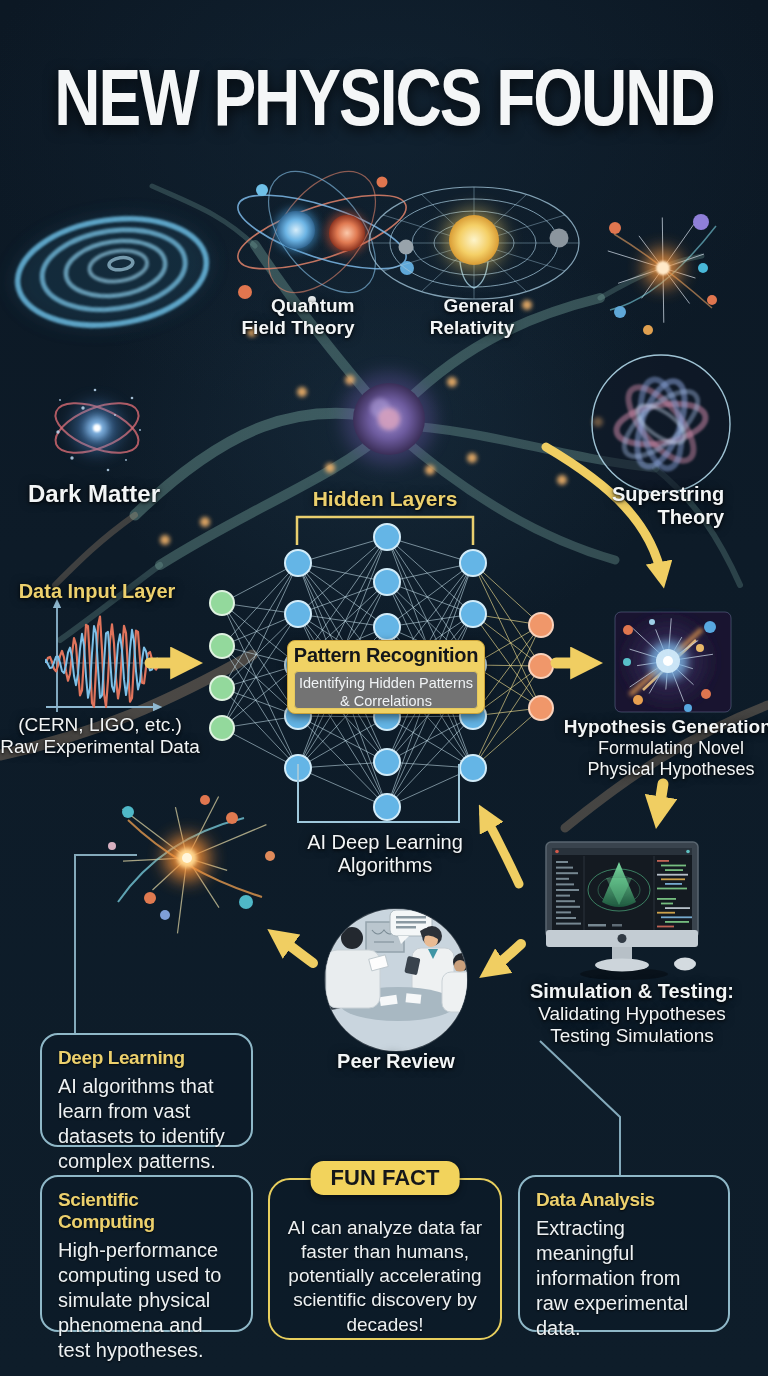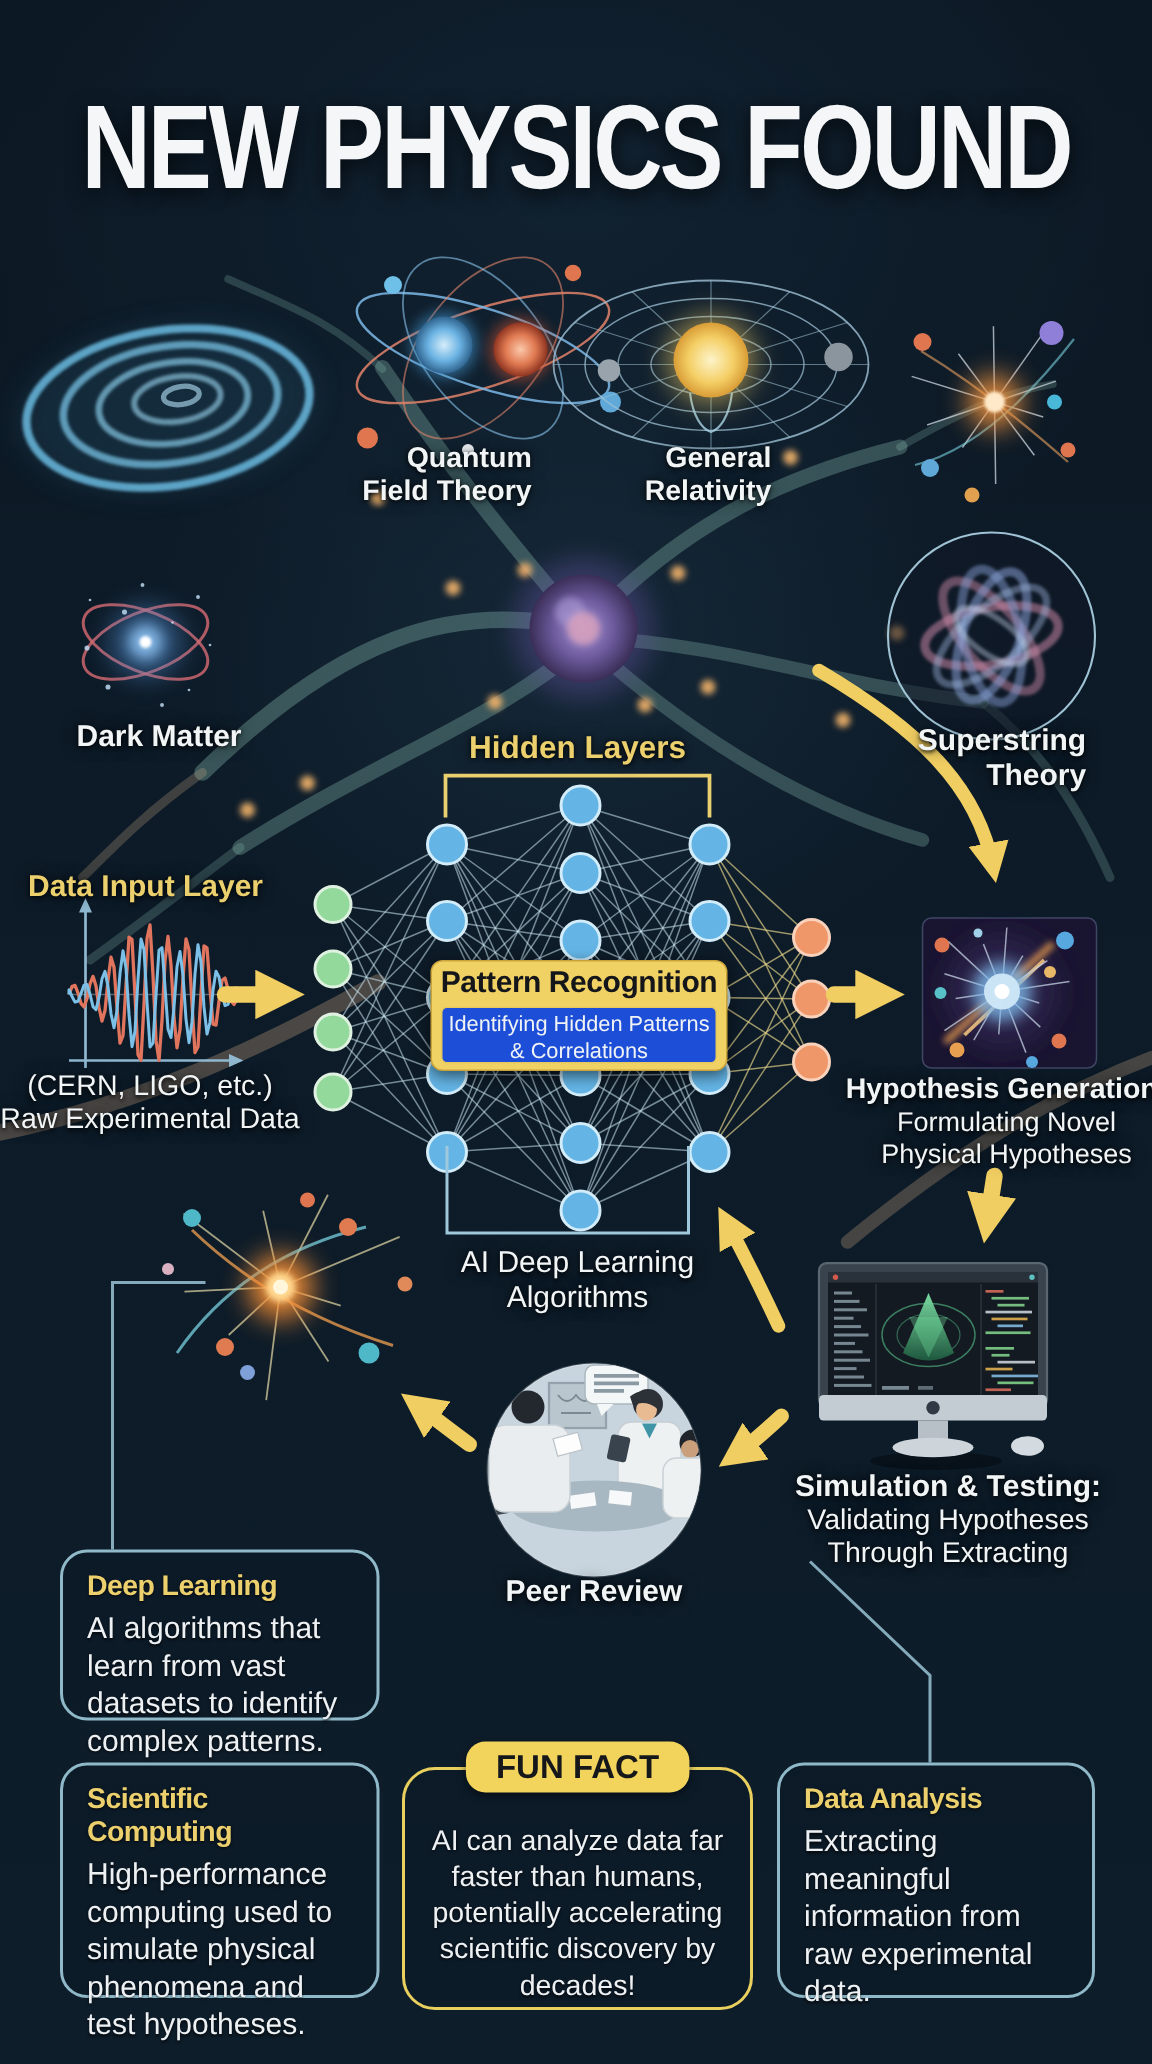--- a/index.html
+++ b/index.html
@@ -28,21 +28,21 @@
   .card-title{font-size:19px;font-weight:700;color:#ecd06d;letter-spacing:-0.4px;margin-bottom:5px;
               text-shadow:0 1px 2px rgba(0,0,0,.8);}
   .card-body{font-size:20px;line-height:1.25;text-shadow:0 1px 2px rgba(0,0,0,.8);}
   .badge{position:absolute;left:50%;top:-19px;transform:translateX(-50%);background:#f2d35c;color:#15171a;
          font-size:22px;font-weight:700;padding:4px 20px;border-radius:13px;white-space:nowrap;
          box-shadow:0 2px 6px rgba(0,0,0,.5);}
   .ff-body{margin-top:24px;font-size:19px;line-height:1.27;text-align:center;}
   .pr-box{position:absolute;left:287px;top:640px;width:198px;height:74px;background:#f0d264;border:1.5px solid #caa33a;
           border-radius:8px;box-sizing:border-box;box-shadow:0 3px 10px rgba(0,0,0,.55);}
   .pr-title{text-align:center;font-size:20px;font-weight:700;color:#14161a;margin-top:3px;letter-spacing:-0.3px;}
-  .pr-inner{position:absolute;left:6px;right:6px;top:30px;bottom:4px;background:#1d4ed8;border:1.5px solid #e5c95e;
+  .pr-inner{position:absolute;left:6px;right:6px;top:30px;bottom:4px;background:#737373;border:1.5px solid #e5c95e;
             border-radius:4px;color:#f0f3f5;font-size:14.5px;line-height:1.25;text-align:center;padding-top:2px;}
 </style>
 </head>
 <body>
 
 <div class="stage">
 
 <svg id="art" width="768" height="1376" viewBox="0 0 768 1376">
   <defs>
     <marker id="ah" viewBox="0 0 10 10" refX="6" refY="5" markerWidth="3" markerHeight="3" orient="auto-start-reverse">
@@ -559,21 +559,21 @@
 <div class="title">NEW PHYSICS FOUND</div>
 
 <div class="lbl b" style="left:298px;top:295px;font-size:19px">
   <div>Quantum</div>
   <div>Field Theory</div>
 </div>
 <div class="lbl b" style="left:472px;top:295px;font-size:19px">
   <div>General</div>
   <div>Relativity</div>
 </div>
-<div class="lbl b" style="left:106px;top:480px;font-size:20px">Dark Matter</div>
+<div class="lbl b" style="left:94px;top:480px;font-size:24px">Dark Matter</div>
 <div class="lbl b" style="left:668px;top:483px;font-size:20px">
   <div>Superstring</div>
   <div>Theory</div>
 </div>
 
 <div class="lbl b yel" style="left:385px;top:487px;font-size:21px">Hidden Layers</div>
 <div class="lbl b yel" style="left:97px;top:580px;font-size:20px">Data Input Layer</div>
 <div class="lbl" style="left:100px;top:714px;font-size:19px">
   <div>(CERN, LIGO, etc.)</div>
   <div>Raw Experimental Data</div>
@@ -594,21 +594,21 @@
 
 <div class="lbl" style="left:671px;top:716px;font-size:18px">
   <div class="b" style="font-size:19px">Hypothesis Generation:</div>
   <div>Formulating Novel</div>
   <div>Physical Hypotheses</div>
 </div>
 
 <div class="lbl" style="left:632px;top:980px;font-size:19px">
   <div class="b" style="font-size:20px">Simulation &amp; Testing:</div>
   <div>Validating Hypotheses</div>
-  <div>Through Extracting</div>
+  <div>Testing Simulations</div>
 </div>
 
 <div class="lbl b" style="left:396px;top:1050px;font-size:20px">Peer Review</div>
 
 <div class="card teal" style="left:40px;top:1033px;width:213px;height:114px">
   <div class="card-title">Deep Learning</div>
   <div class="card-body">AI algorithms that learn from vast datasets to identify complex patterns.</div>
 </div>
 
 <div class="card teal" style="left:40px;top:1175px;width:213px;height:157px">

